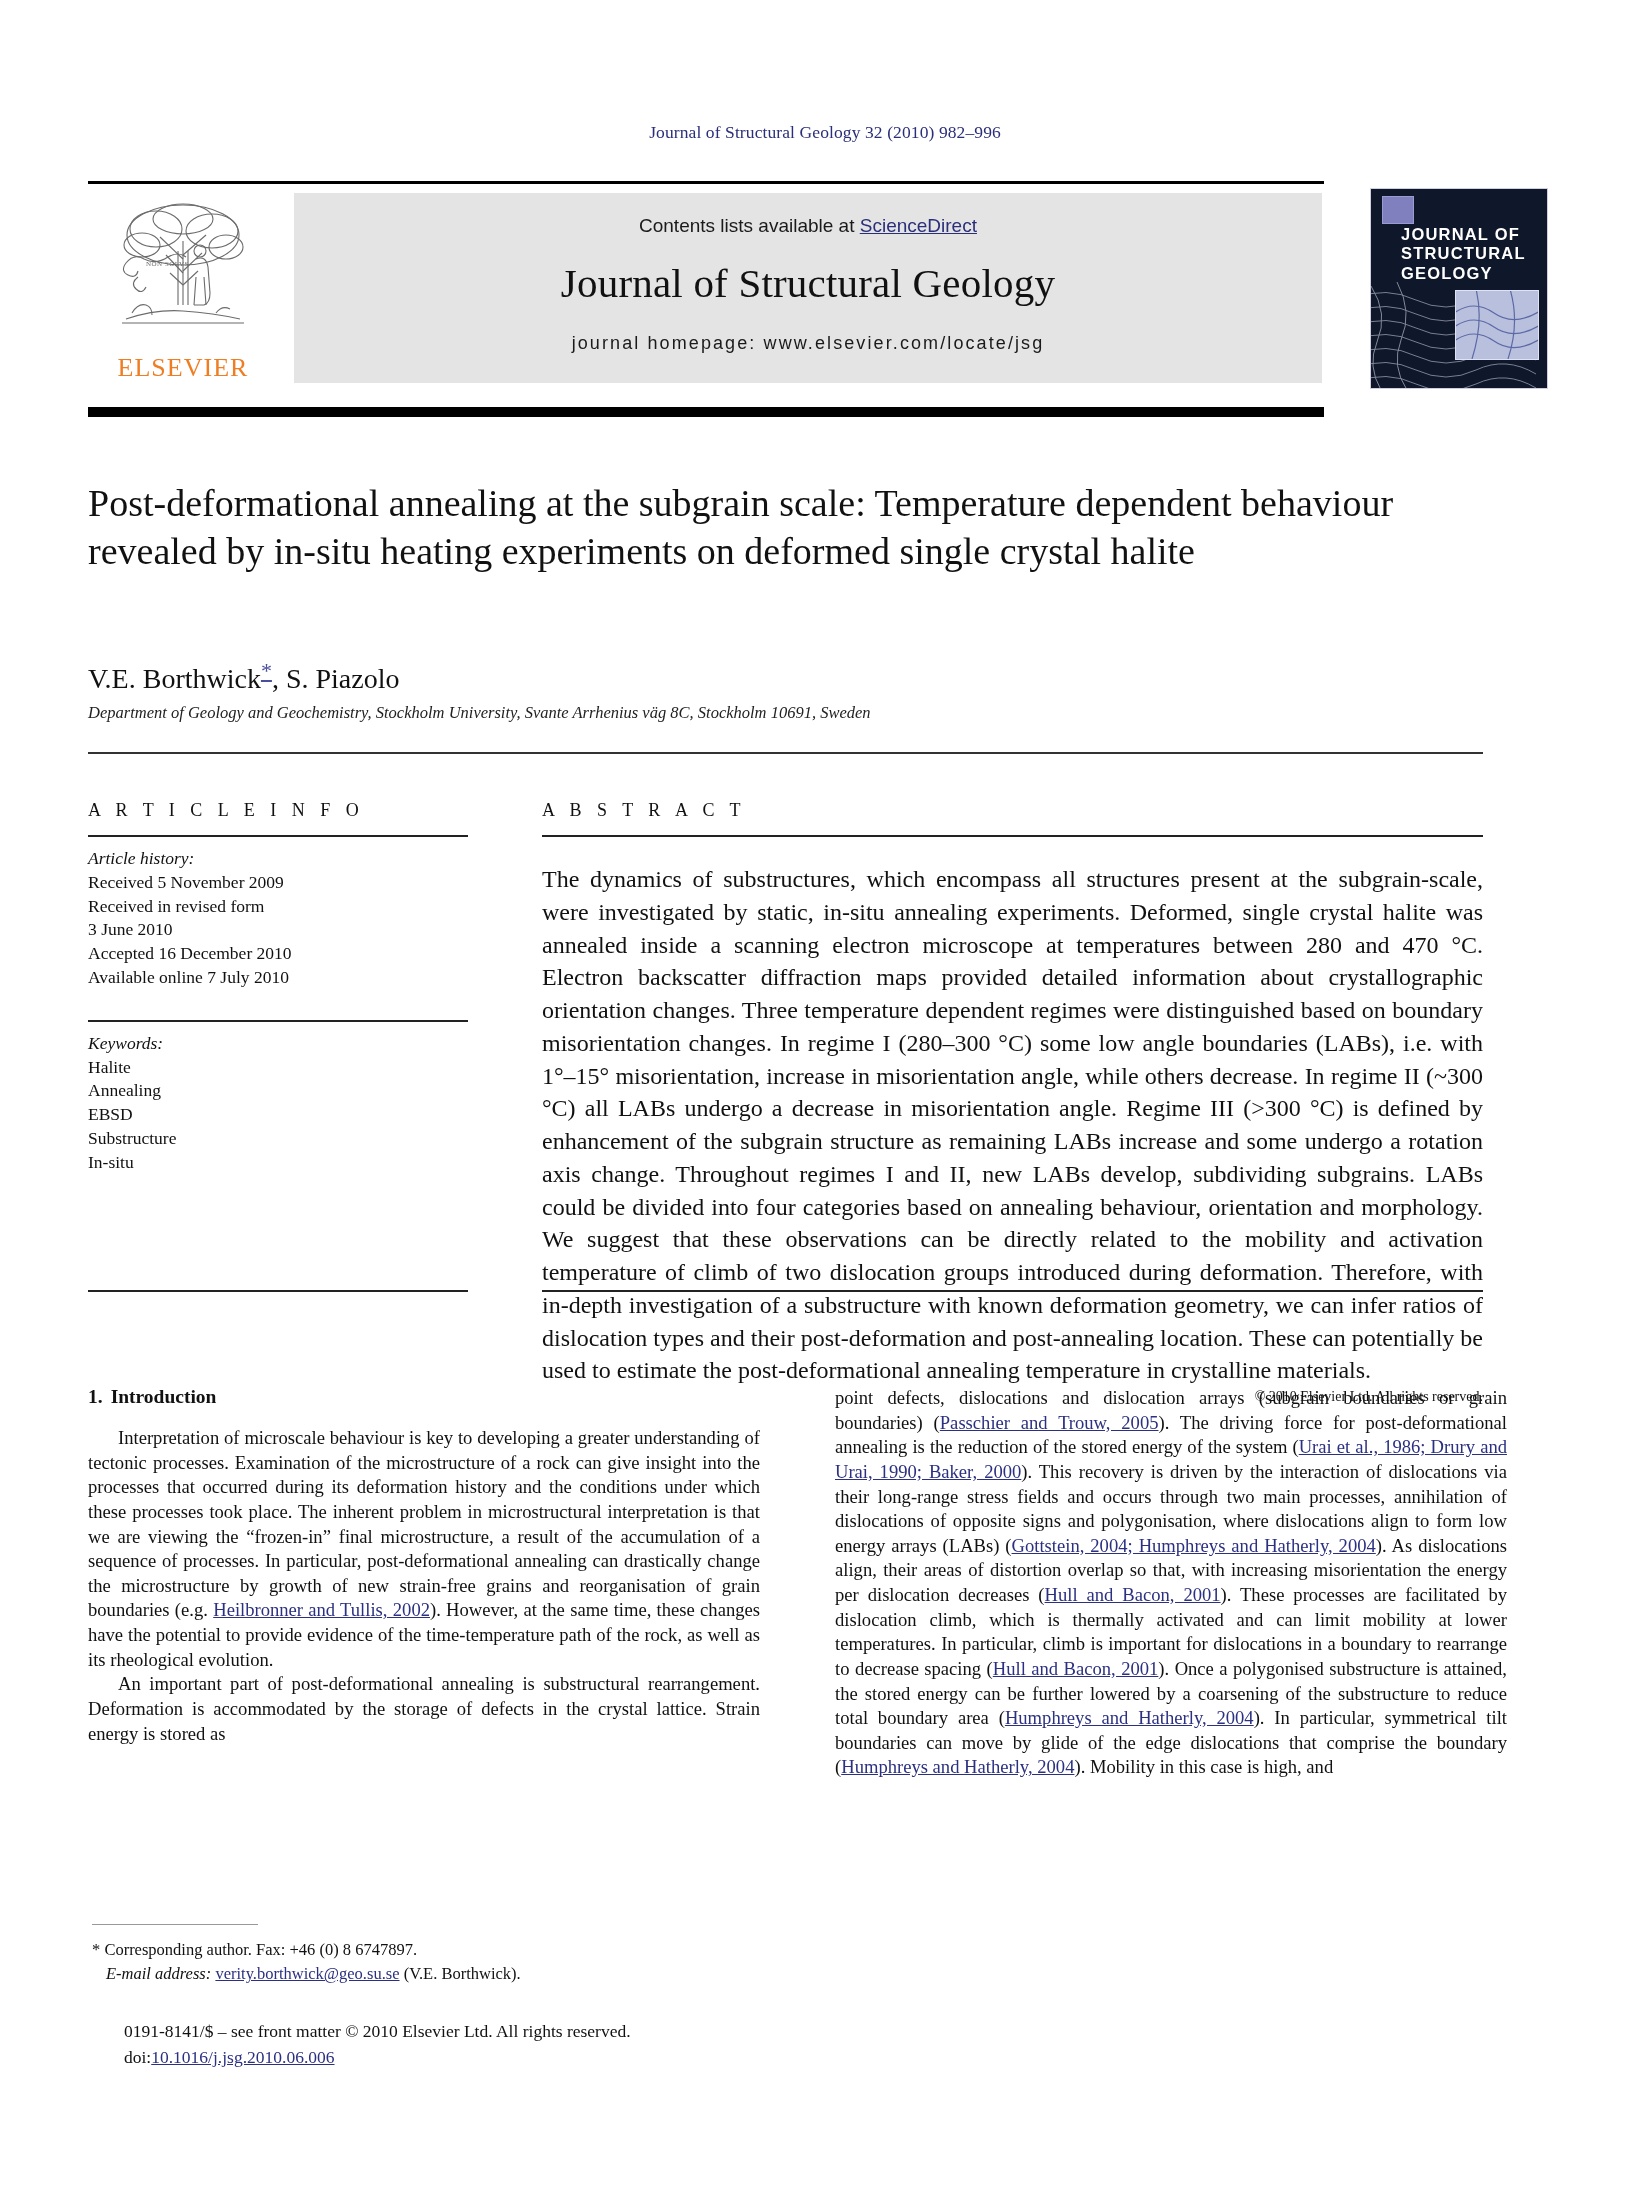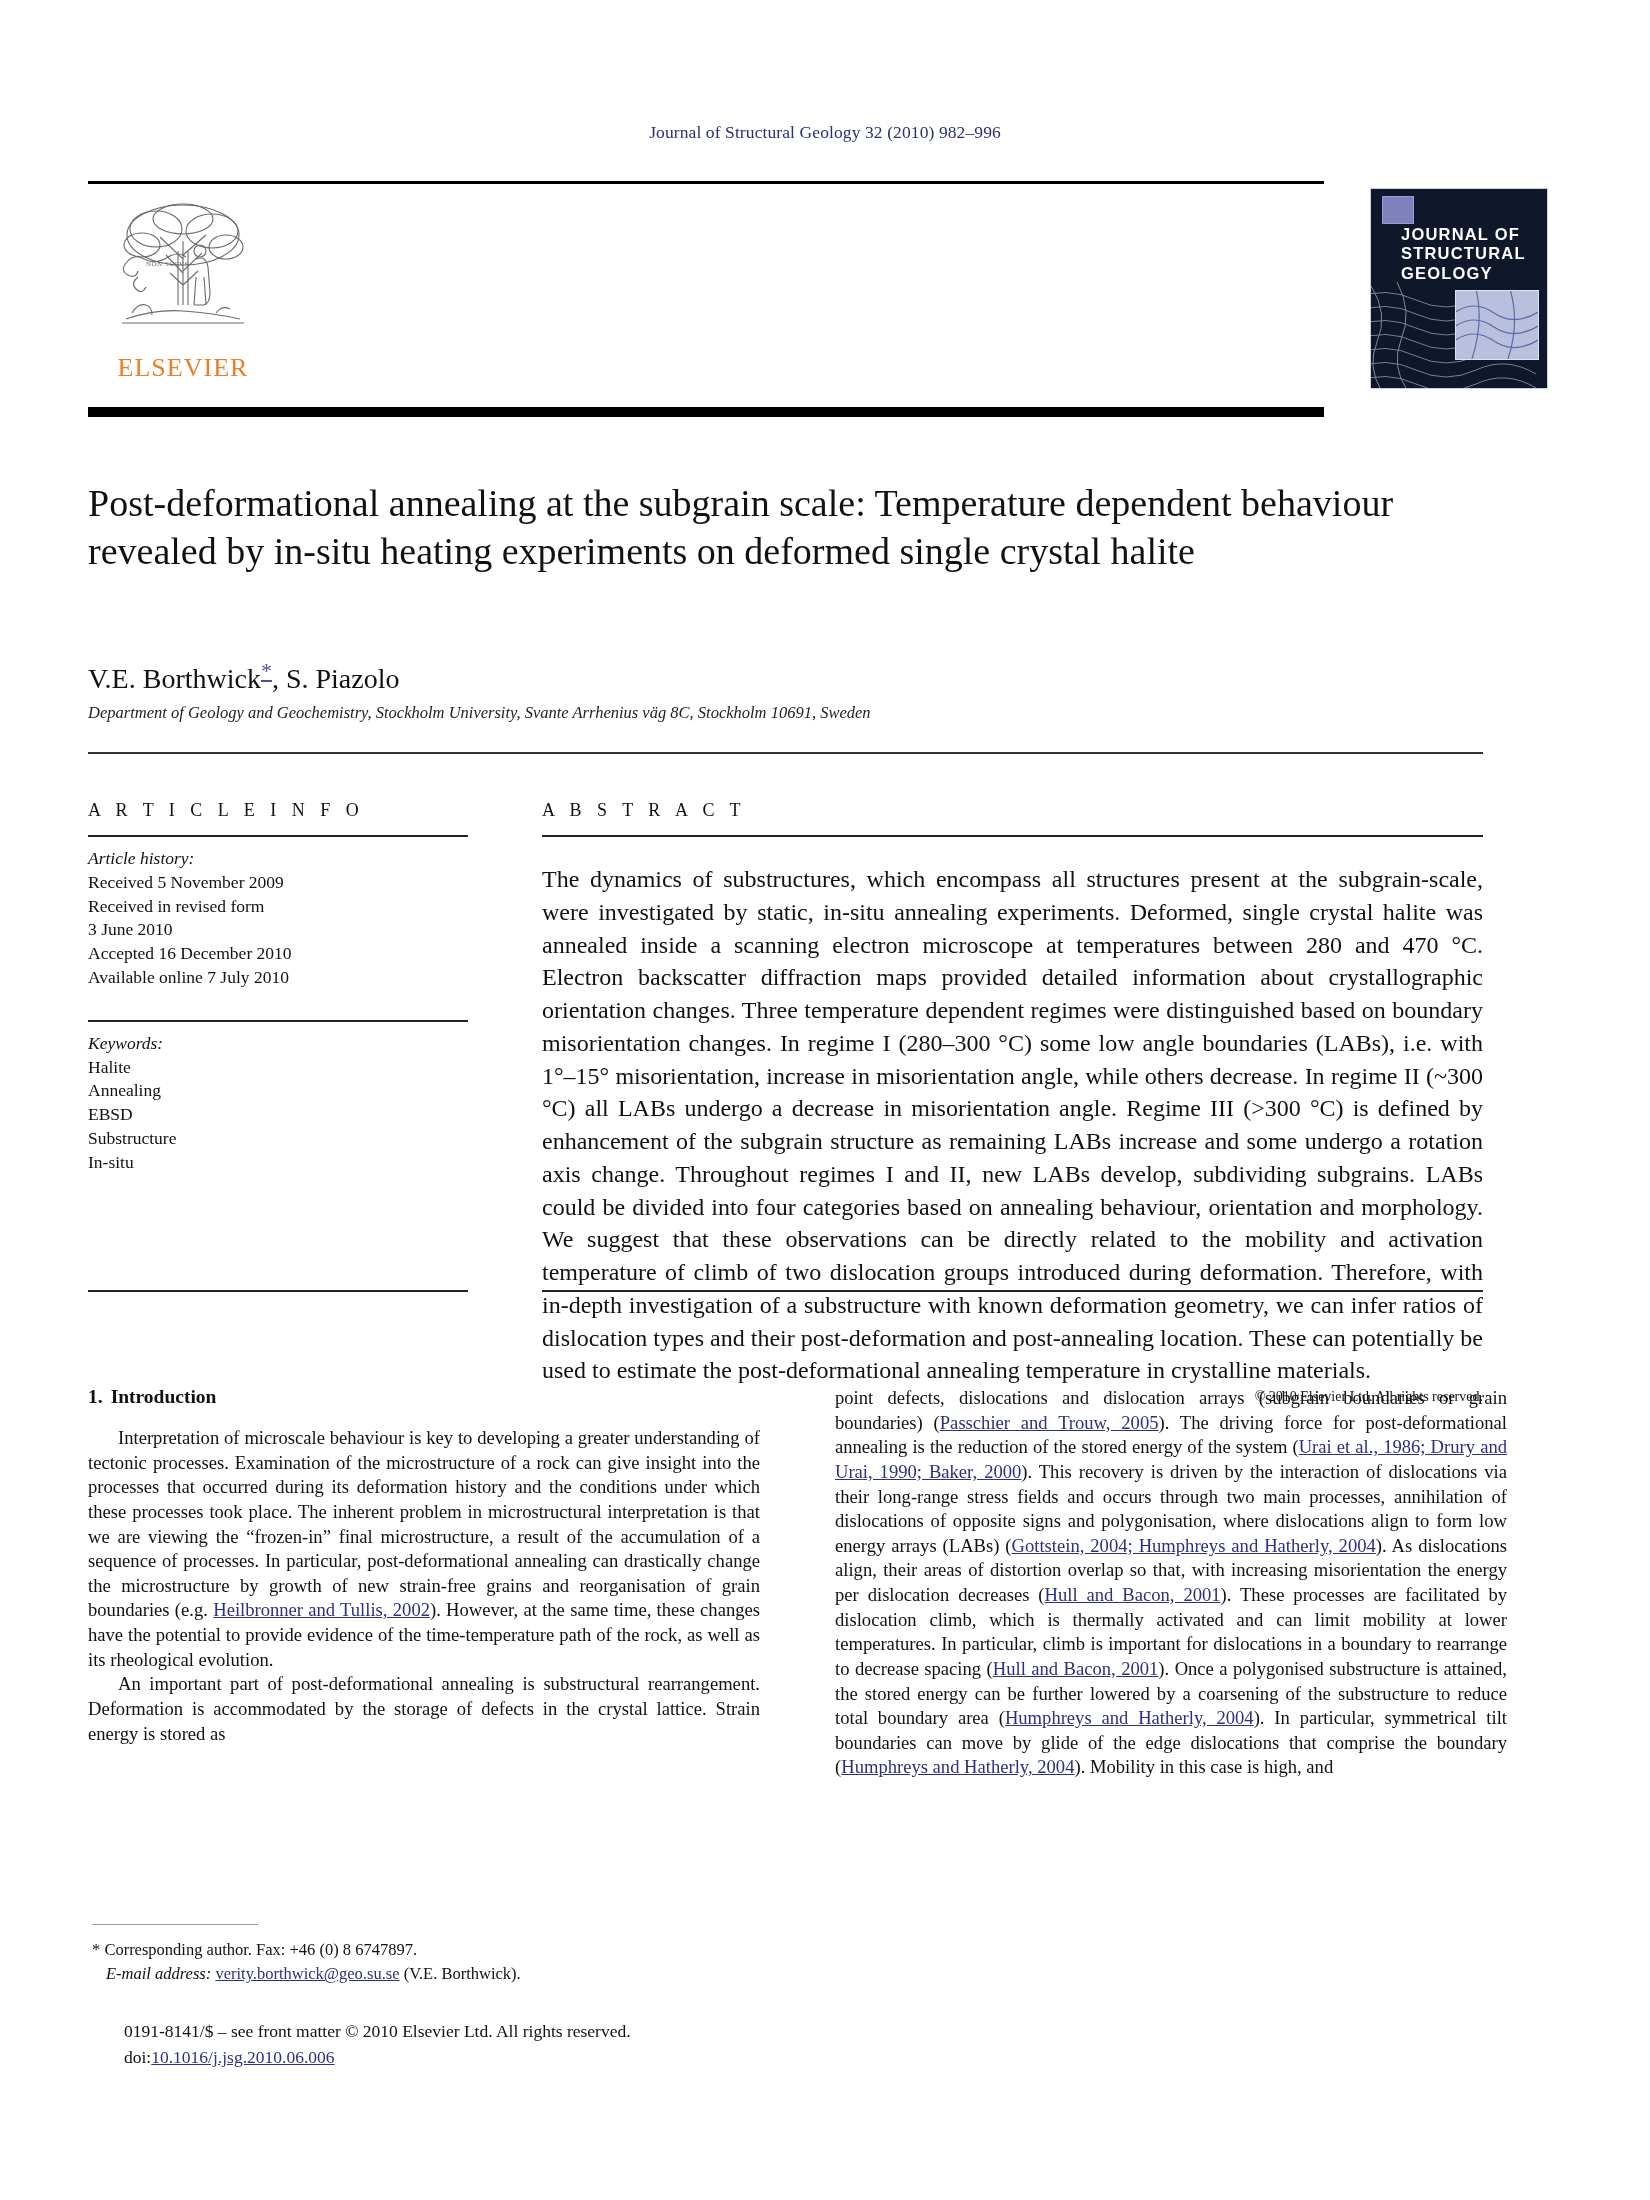--- a/index.html
+++ b/index.html
@@ -386,20 +386,27 @@
             <path d="M18 126 q30 -10 57 -8 q30 2 57 8"></path>
             <path d="M14 130 L136 130"></path>
             <path d="M24 120 q6 -10 14 -8 q6 2 6 10"></path>
             <path d="M108 120 q6 -8 14 -4"></path>
           </g>
           <text x="38" y="73" font-family="Liberation Serif, serif" font-size="7" fill="#6b6b6b" letter-spacing="0.5">NON SOLVS</text>
         </svg>
         <div class="elsevier-word">ELSEVIER</div>
       </div>
 
+      <div class="contents-panel">
+        <div class="contents-line">
+          <span>Contents lists available at </span><a class="sd" href="#">ScienceDirect</a>
+        </div>
+        <div class="journal-name">Journal of Structural Geology</div>
+        <div class="homepage-line">journal homepage: www.elsevier.com/locate/jsg</div>
+      </div>
 
       <div class="cover">
         <div class="cover-el"></div>
         <svg class="cover-wave" viewBox="0 0 210 120" preserveAspectRatio="none">
           <g stroke="#cfd4ea" fill="none" stroke-width="1">
             <path d="M-5 20 q30 -12 60 2 q30 14 60 0 q30 -14 60 4"></path>
             <path d="M-5 34 q30 -12 60 2 q30 14 60 0 q30 -14 60 4"></path>
             <path d="M-5 48 q30 -12 60 2 q30 14 60 0 q30 -14 60 4"></path>
             <path d="M-5 62 q30 -12 60 2 q30 14 60 0 q30 -14 60 4"></path>
             <path d="M-5 76 q30 -12 60 2 q30 14 60 0 q30 -14 60 4"></path>

